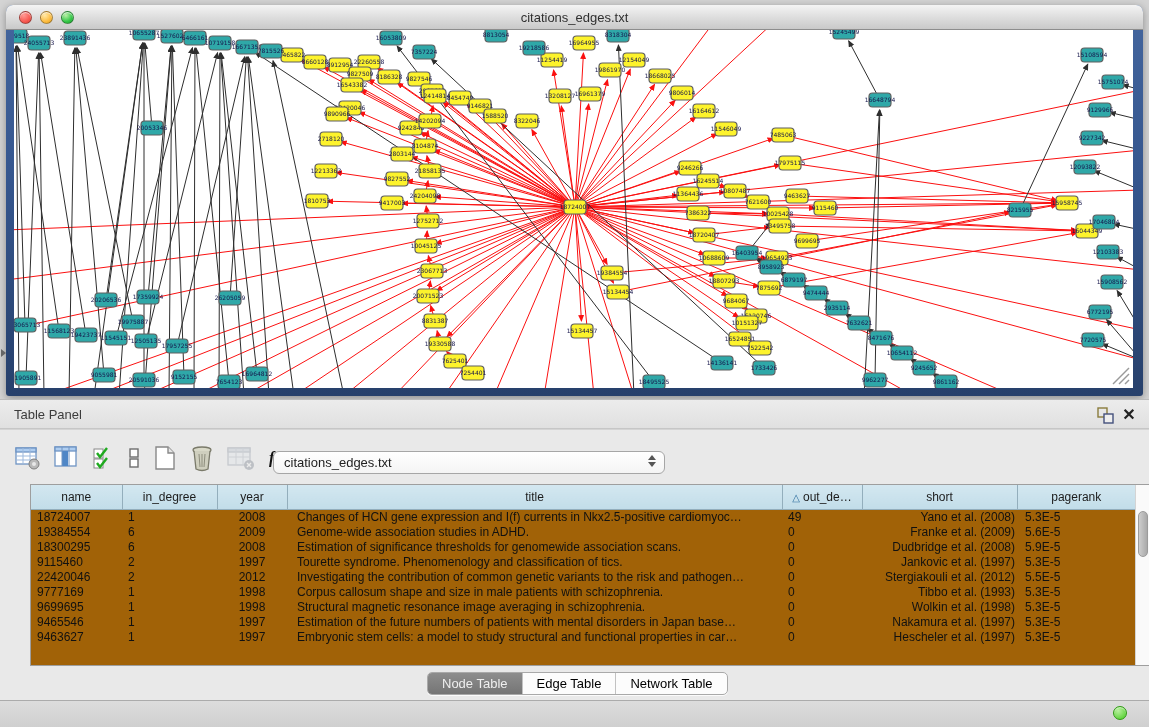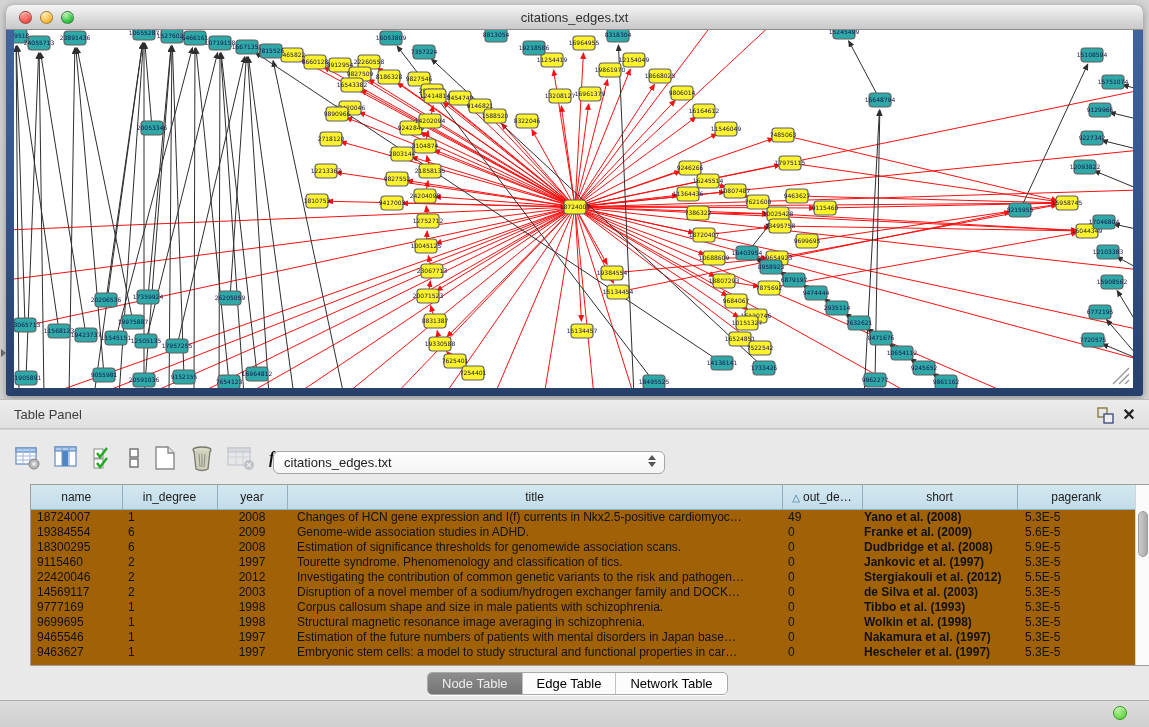--- a/index.html
+++ b/index.html
@@ -66,21 +66,21 @@
   table.node-table { border-collapse:collapse; table-layout:fixed; width:1104px; }
   .node-table th { height:24px; background:linear-gradient(180deg,#d3e7f0,#c2dde9);
     border-right:1px solid #93aebc; border-bottom:1px solid #93aebc;
     font-size:12px; font-weight:normal; color:#1c1c1c; text-align:center; overflow:hidden;
     white-space:nowrap; }
   .node-table th:last-child { border-right:none; }
   .sort-glyph { color:#2f6f9f; font-size:10px; margin-right:3px; }
   .node-table td { height:15px; font-size:12px; color:#111; white-space:nowrap;
     overflow:hidden; padding:0 2px; }
   td.c0 { padding-left:6px; } td.c1 { padding-left:6px; } td.c2 { text-align:center; }
-  td.c3 { padding-left:10px; } td.c4 { padding-left:6px; } td.c5 { text-align:left;font-weight:bold; }
+  td.c3 { padding-left:10px; } td.c4 { padding-left:6px; } td.c5 { text-align:right; }
   td.c6 { padding-left:8px; }
   .vscroll { position:absolute; right:0; top:0; width:15px; height:180px;
     background:#fafafa; border-left:1px solid #d4d4d4; }
   .vthumb { position:absolute; left:2px; top:26px; width:10px; height:46px;
     border-radius:6px; background:linear-gradient(90deg,#cdcdcd,#a9a9a9); border:1px solid #9b9b9b; }
 
   .tabbar { position:absolute; left:427px; top:242px; height:23px; display:flex;
     border:1px solid #a9a9a9; border-radius:5px; overflow:hidden; background:#fcfcfc;
     box-shadow:0 1px 0 rgba(255,255,255,.8); }
   .tab { font-size:13px; color:#000000; padding:0 14px; line-height:21px;
@@ -968,29 +968,20 @@
             <tr>
               <td class="c0">22420046</td>
               <td class="c1">2</td>
               <td class="c2">2012</td>
               <td class="c3">Investigating the contribution of common genetic variants to the risk and pathogen…</td>
               <td class="c4">0</td>
               <td class="c5">Stergiakouli et al. (2012)</td>
               <td class="c6">5.5E-5</td>
             </tr>
             <tr>
-              <td class="c0">14569117</td>
-              <td class="c1">2</td>
-              <td class="c2">2003</td>
-              <td class="c3">Disruption of a novel member of a sodium/hydrogen exchanger family and DOCK…</td>
-              <td class="c4">0</td>
-              <td class="c5">de Silva et al. (2003)</td>
-              <td class="c6">5.3E-5</td>
-            </tr>
-            <tr>
               <td class="c0">9777169</td>
               <td class="c1">1</td>
               <td class="c2">1998</td>
               <td class="c3">Corpus callosum shape and size in male patients with schizophrenia.</td>
               <td class="c4">0</td>
               <td class="c5">Tibbo et al. (1993)</td>
               <td class="c6">5.3E-5</td>
             </tr>
             <tr>
               <td class="c0">9699695</td>

